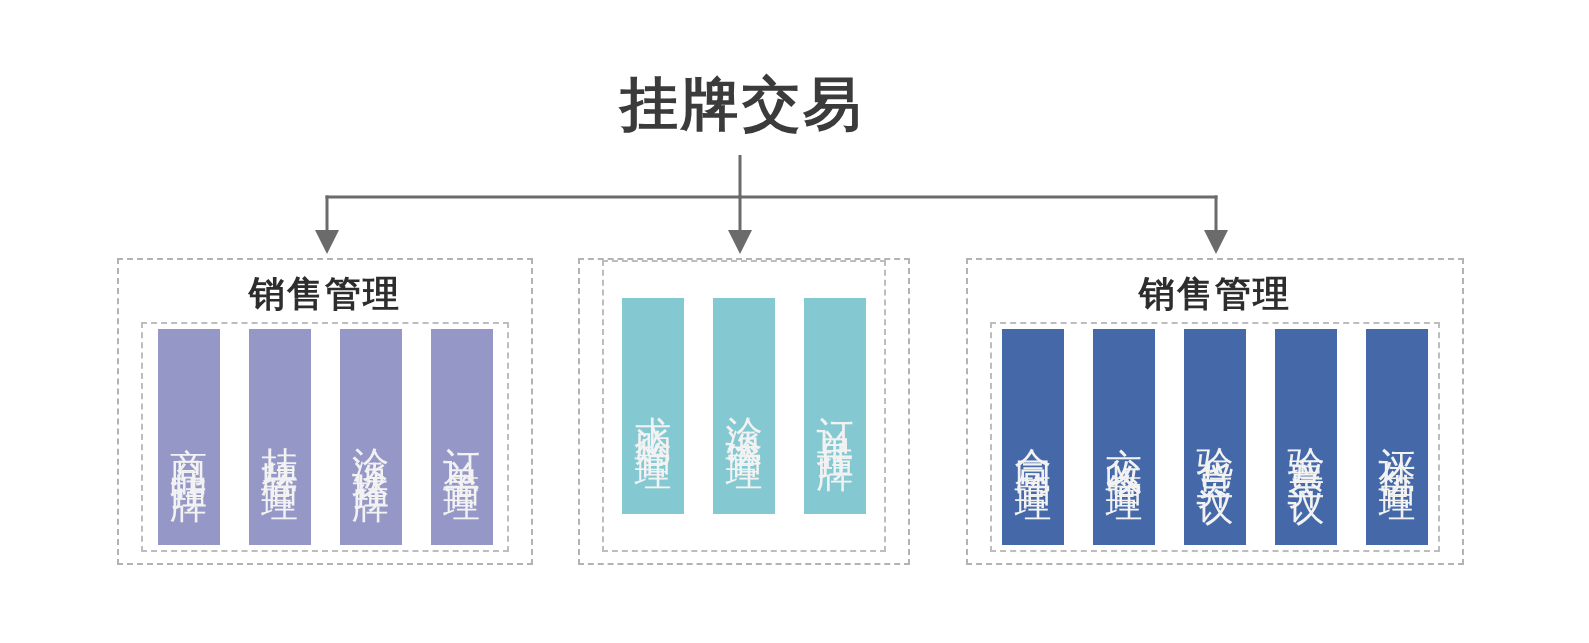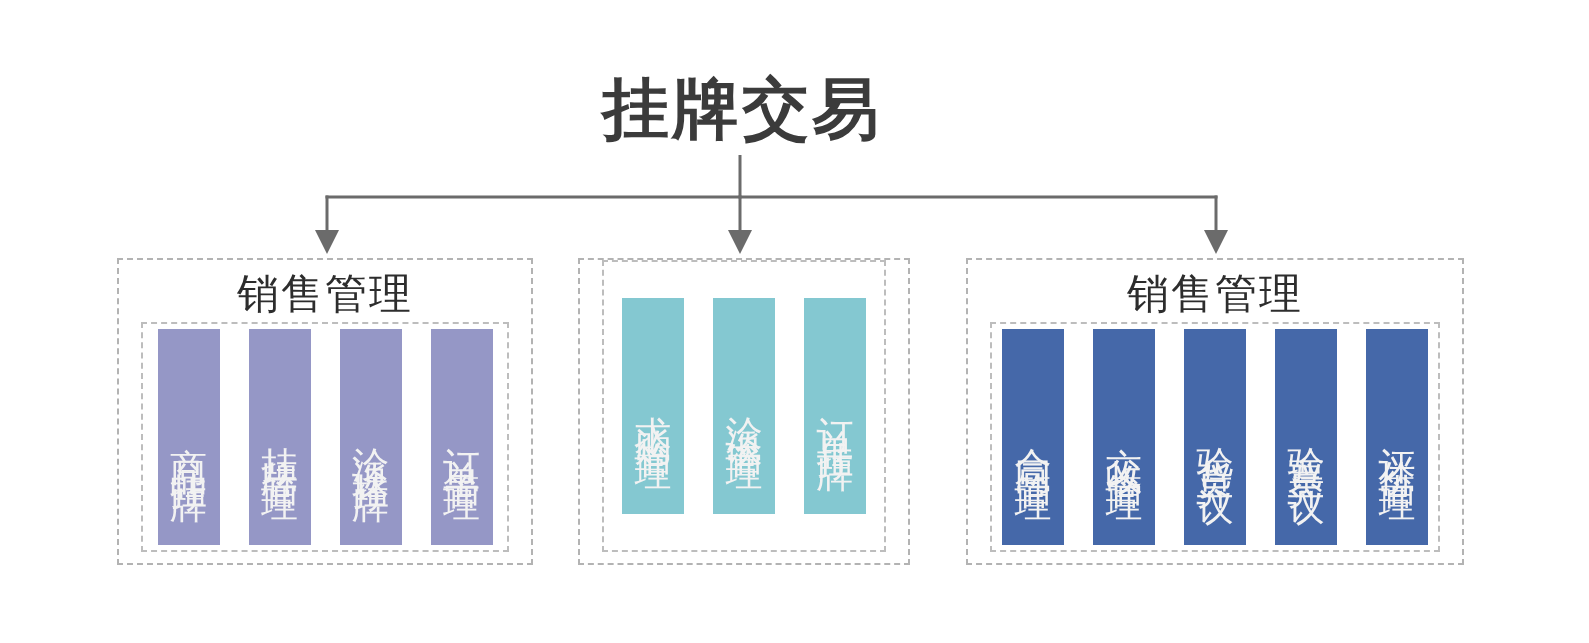--- a/index.html
+++ b/index.html
@@ -21,21 +21,21 @@
     height: 643px;
     background: var(--background);
     overflow: hidden;
   }
 
   .main-title {
     position: absolute;
     top: 72px;
     left: 742px;
     transform: translateX(-50%);
-    font-size: 67px;
+    font-size: 58px;
     line-height: 1.1;
     font-weight: 700;
     letter-spacing: 3px;
     color: var(--title-text);
     white-space: nowrap;
   }
 
   .connector {
     position: absolute;
     inset: 0;
@@ -56,22 +56,22 @@
   }
   .group-box.g0 { left: 117px; width: 416px; }
   .group-box.g1 { left: 578px; width: 332px; }
   .group-box.g2 { left: 966px; width: 498px; }
 
   .group-title {
     height: 62px;
     display: flex;
     align-items: center;
     justify-content: center;
-    font-size: 42px;
-    font-weight: 400;
+    font-size: 36px;
+    font-weight: 700;
     letter-spacing: 2px;
     color: var(--group-title-text);
     padding-top: 6px;
     white-space: nowrap;
   }
 
   .group-items {
     flex: 1;
     margin: 0 22px 11px 22px;
     border: 2px dashed var(--inner-border);

